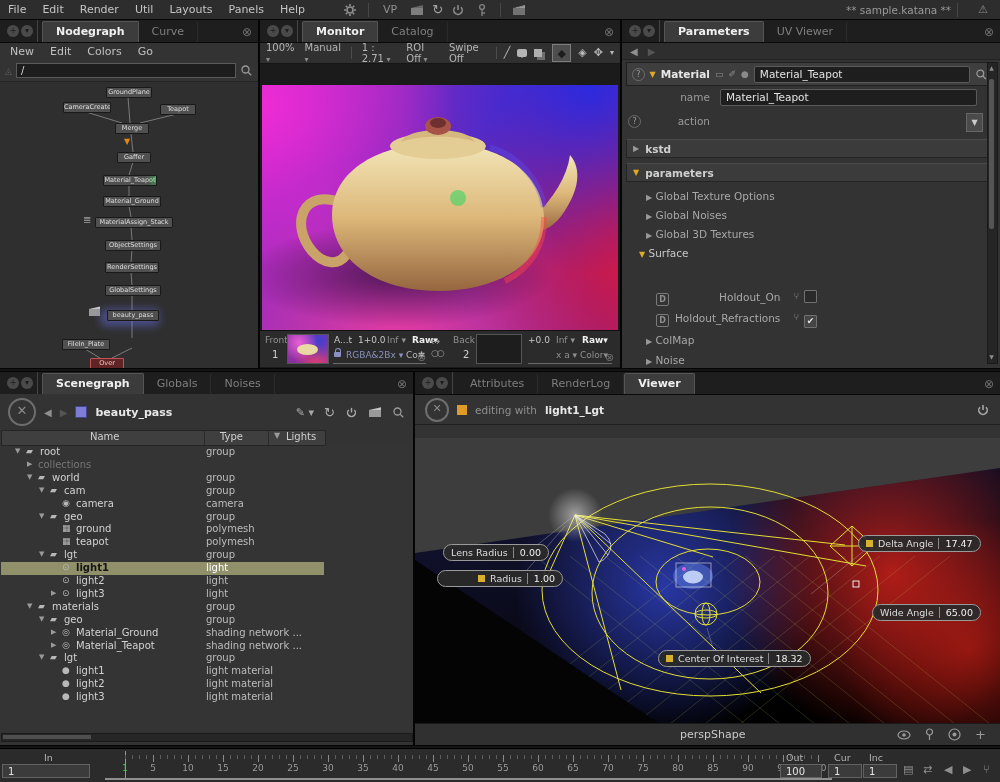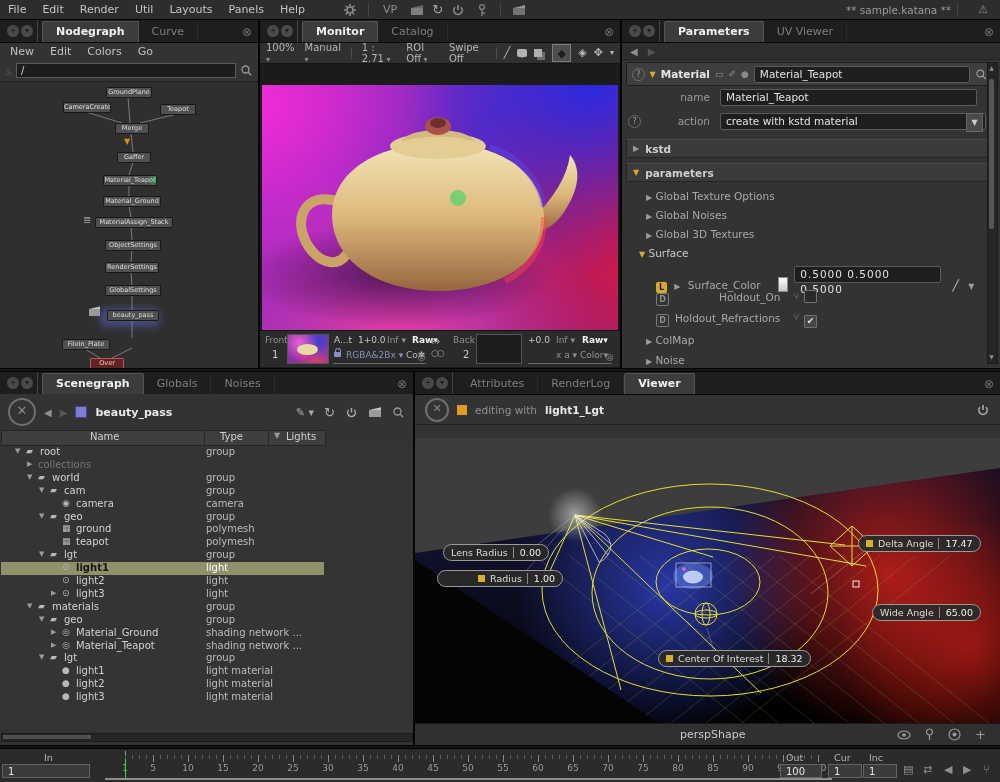--- a/index.html
+++ b/index.html
@@ -362,43 +362,33 @@
     <span class="pfield" style="width:212px">Material_Teapot</span>
     <svg width="13" height="13" viewBox="0 0 13 13">
         <circle cx="5.5" cy="5.5" r="3.5" fill="none" stroke="#9a9a9a" stroke-width="1.3"></circle>
         <path d="M8.2 8.2l3 3" stroke="#9a9a9a" stroke-width="1.3"></path>
       </svg>
   </div>
   <span class="plabel" style="left:20px;top:71px;width:68px">name</span>
   <span class="pfield" style="position:absolute;left:98px;top:69px;width:245px">Material_Teapot</span>
   <span class="qmark" style="position:absolute;left:6px;top:95px">?</span>
   <span class="plabel" style="left:20px;top:95px;width:68px">action</span>
-  <span class="pfield" style="position:absolute;left:98px;top:93px;width:243px;padding-right:16px">create with kstd material</span>
   <span style="position:absolute;left:344px;top:93px;width:15px;height:17px;background:#4a4a4a;border:1px solid #666;color:#ccc;font-size:8px;text-align:center;line-height:17px">▼</span>
   <div class="pgroup" style="top:119px">
       <span class="gtri">▶</span>
       <span>kstd</span>
     </div>
   <div class="pgroup" style="top:143px">
       <span class="ytri">▼</span>
       <span>parameters</span>
     </div>
   <div class="prow" style="left:24px;top:170px"><span class="gtri">▶</span> <span>Global Texture Options</span></div>
   <div class="prow" style="left:24px;top:189px"><span class="gtri">▶</span> <span>Global Noises</span></div>
   <div class="prow" style="left:24px;top:208px"><span class="gtri">▶</span> <span>Global 3D Textures</span></div>
   <div class="prow" style="left:17px;top:227px;color:#c8c8c8"><span class="ytri">▼</span> <span>Surface</span></div>
-  <div class="prow" style="left:34px;top:246px">
-    <span class="badge L">L</span>
-    <span class="gtri" style="margin:0 4px">▶</span>
-    <span>Surface_Color</span>
-    <span class="swatch" style="margin-left:14px"></span>
-    <span class="pfield" style="display:inline-block;width:135px;margin-left:3px;vertical-align:-4px;letter-spacing:1px">0.5000   0.5000   0.5000</span>
-    <span style="color:#c8c8c8;margin-left:8px">╱</span>
-    <span style="color:#9a9a9a;font-size:8px;margin-left:6px">▼</span>
-  </div>
   <div class="prow" style="left:34px;top:270px">
     <span class="badge D">D</span>
     <span style="display:inline-block;width:108px;text-align:right">Holdout_On</span>
     <span class="fork" style="margin-left:10px"></span>
     <span class="cbox"></span>
   </div>
   <div class="prow" style="left:34px;top:292px">
     <span class="badge D">D</span>
     <span style="display:inline-block;width:108px;text-align:right">Holdout_Refractions</span>
     <span class="fork" style="margin-left:10px"></span>

